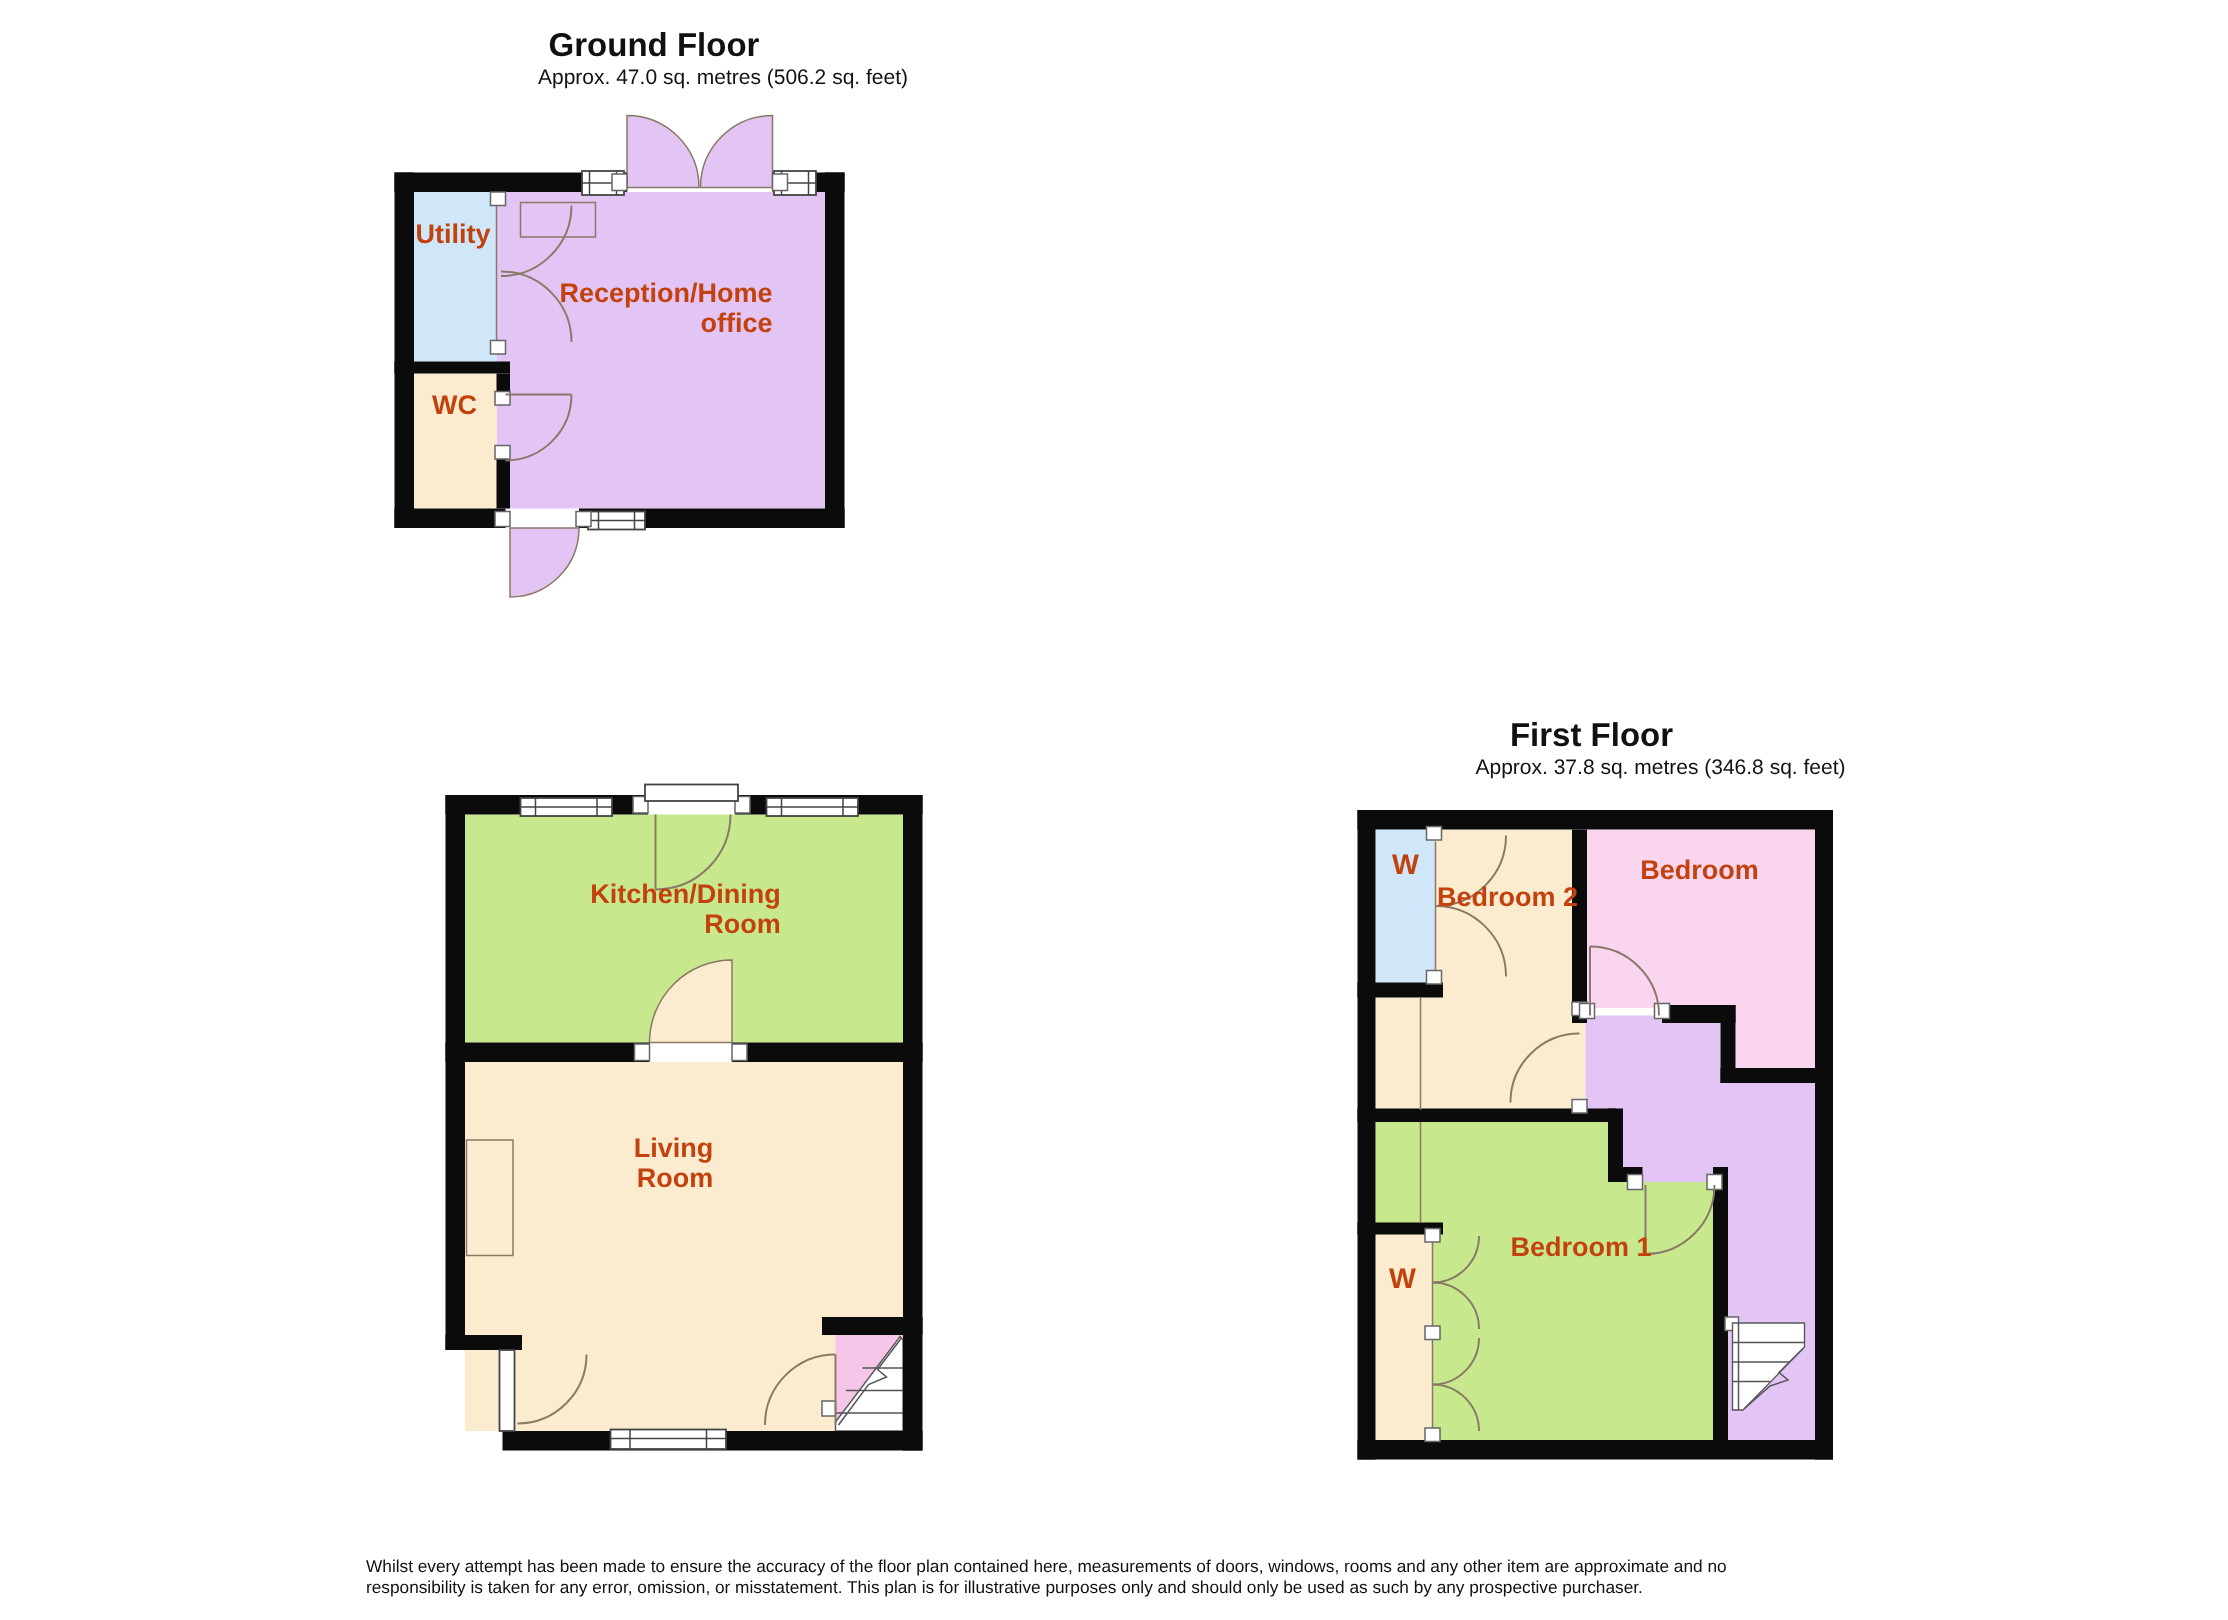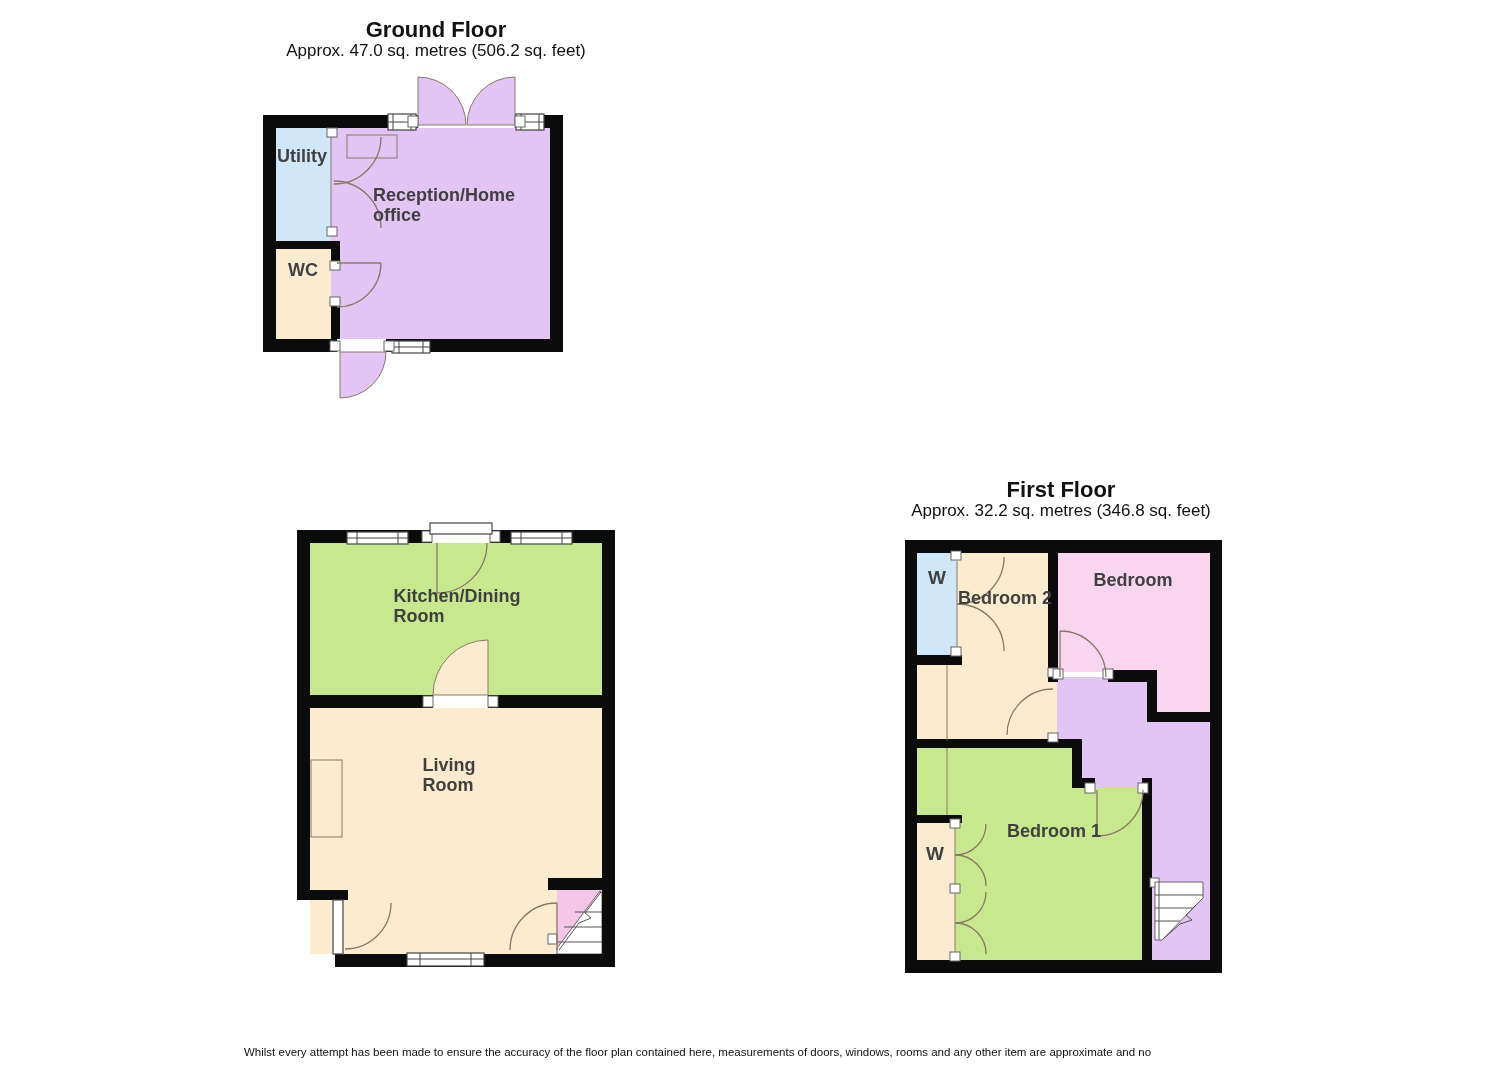--- a/index.html
+++ b/index.html
@@ -9,25 +9,25 @@
   .wall{fill:var(--c-wall);}
   .arc{fill:none;stroke:var(--c-door);stroke-width:1.3px;}
   .thin{stroke:var(--c-door);stroke-width:1px;fill:none;}
   .post{fill:#ffffff;stroke:#666;stroke-width:1px;}
   .win{fill:#ffffff;stroke:var(--c-window);stroke-width:1.2px;}
   .winl{stroke:var(--c-window);stroke-width:1px;}
   .stair-white{fill:#ffffff;stroke:#555;stroke-width:0.9px;}
   .tread{stroke:#555;stroke-width:1px;fill:none;}
   .outline{fill:none;stroke:#8a7866;stroke-width:1px;}
   .lbl{position:absolute;transform:translate(-50%,-50%);font-weight:bold;font-size:18px;
-       line-height:1.1;text-align:left;white-space:nowrap;color:#404040;}
+       line-height:1.1;text-align:right;white-space:nowrap;color:#c2410c;}
   .lbl-w{font-size:19px;}
   .plan-title{position:absolute;transform:translate(-50%,-50%);font-weight:bold;font-size:22px;
        white-space:nowrap;}
-  .plan-sub{position:absolute;transform:translate(-50%,-50%);font-size:17px;white-space:nowrap;}
+  .plan-sub{position:absolute;transform:translate(-50%,-50%);font-size:14px;white-space:nowrap;margin-left:46px;}
   .total{position:absolute;transform:translate(-50%,-50%);font-size:20px;white-space:nowrap;}
   .disclaimer{position:absolute;left:744px;top:1052px;transform:translate(-50%,-50%);
        width:1000px;font-size:11.5px;line-height:14px;text-align:left;}
 </style>
 </head>
 <body>
 
 <div id="canvas">
 
 <svg id="plan-svg" width="1485" height="1080" viewBox="0 0 1485 1080">
@@ -244,25 +244,26 @@
 <div class="lbl" style="left:457px;top:607px">
   <div>Kitchen/Dining</div>
   <div>Room</div>
 </div>
 <div class="lbl" style="left:449px;top:776px">
   <div>Living</div>
   <div>Room</div>
 </div>
 
 <div class="plan-title" style="left:1061px;top:490px">First Floor</div>
-<div class="plan-sub" style="left:1061px;top:511px">Approx. 32.2 sq. metres (346.8 sq. feet)</div>
+<div class="plan-sub" style="left:1061px;top:511px">Approx. 37.8 sq. metres (346.8 sq. feet)</div>
 
 <div class="lbl lbl-w" style="left:937px;top:578px">W</div>
 <div class="lbl" style="left:1005px;top:599px">Bedroom 2</div>
 <div class="lbl" style="left:1133px;top:581px">Bedroom</div>
 <div class="lbl" style="left:1054px;top:832px">Bedroom 1</div>
 <div class="lbl lbl-w" style="left:935px;top:854px">W</div>
 
 <div class="disclaimer">
   <div>Whilst every attempt has been made to ensure the accuracy of the floor plan contained here, measurements of doors, windows, rooms and any other item are approximate and no</div>
+  <div>responsibility is taken for any error, omission, or misstatement. This plan is for illustrative purposes only and should only be used as such by any prospective purchaser.</div>
 </div>
 
 </div>
 
 </body></html>

